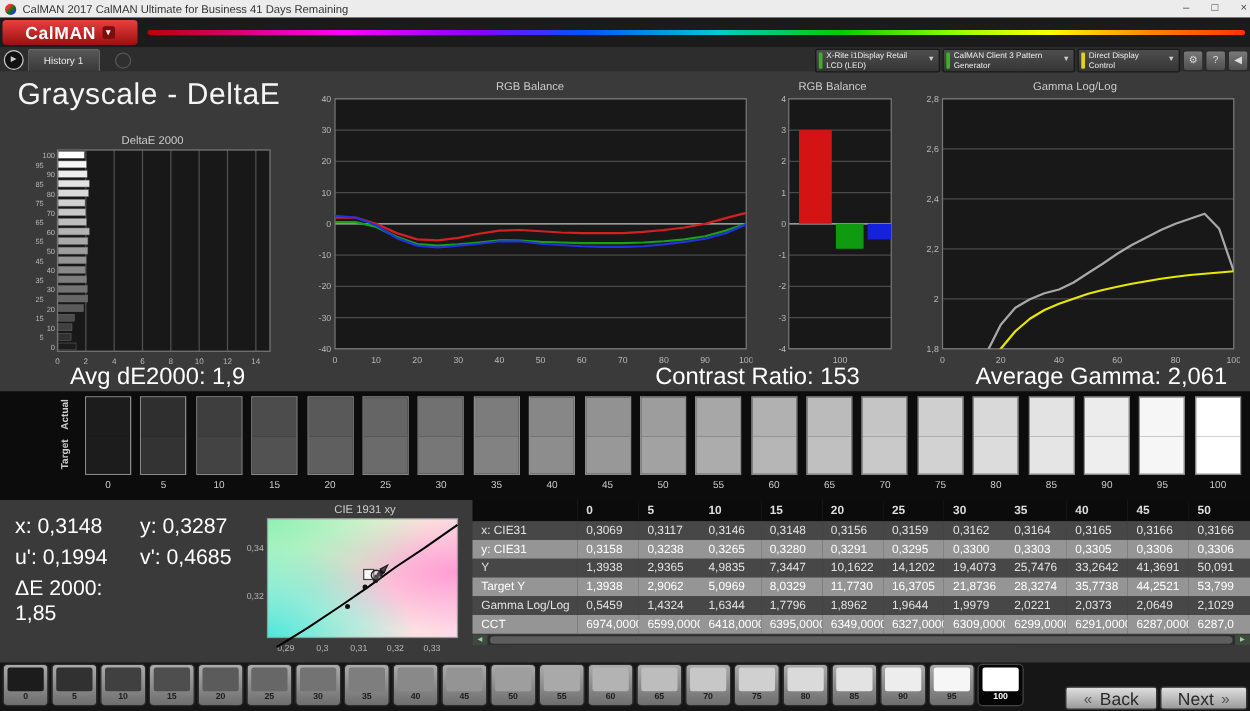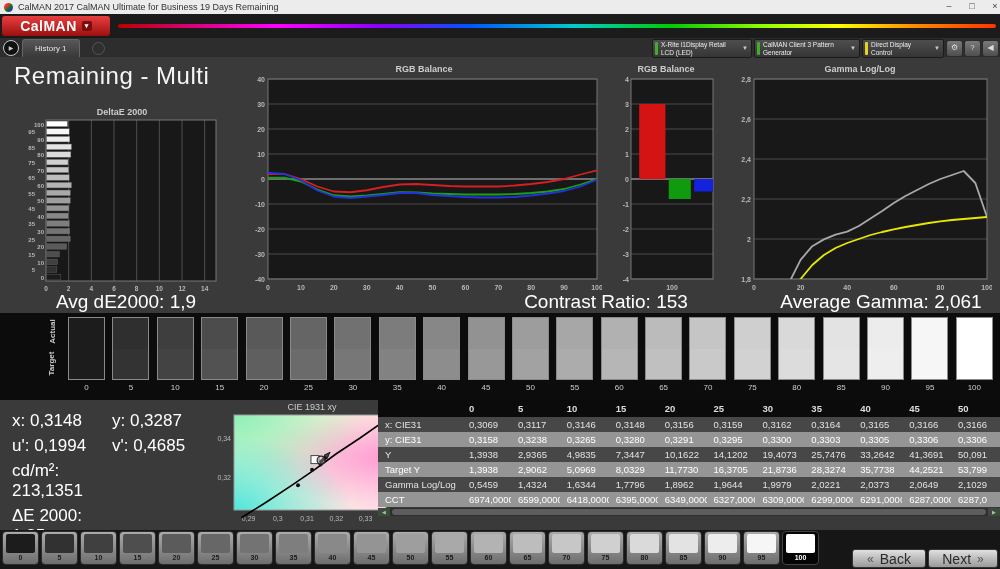--- a/index.html
+++ b/index.html
@@ -30,36 +30,36 @@
   .adddot{position:absolute;left:92px;top:4px;width:11px;height:11px;border-radius:50%;background:#2f2f2f;border:1px solid #555;}
   .meter{position:absolute;top:1px;height:17px;background:linear-gradient(#4e4e4e,#353535);border:1px solid #1a1a1a;
          border-radius:2px;color:#eee;font-size:6.5px;line-height:1.15;display:flex;align-items:center;}
   .meter .bar{width:3px;height:13px;margin:0 3px 0 2px;border-radius:1px;}
   .meter .lbl{flex:1;padding-right:2px;}
   .meter .dd{width:12px;text-align:center;color:#ccc;font-size:6px;}
   .rndbtn{position:absolute;top:2px;width:15px;height:15px;border-radius:3px;background:linear-gradient(#7a7a7a,#4e4e4e);
           border:1px solid #2a2a2a;color:#ddd;font-size:8px;line-height:14px;text-align:center;}
   
   .pagetitle{left:14px;top:62px;font-size:24px;color:#f5f5f5;letter-spacing:.5px;}
-  .chart{position:absolute;font-weight:bold;}
+  .chart{position:absolute;}
   .ctitle{text-align:center;font-size:9px;color:#ccc;height:11px;}
   .stat{position:absolute;top:291px;font-size:19px;color:#fff;text-align:center;}
   
   .grayband{left:0;top:313px;width:1000px;height:87px;background:#0c0c0c;}
   .vlabel{position:absolute;color:#ccc;font-size:8px;font-weight:bold;transform:rotate(-90deg);transform-origin:center;}
   .gs-wrap{position:absolute;left:68px;top:4px;width:925px;display:flex;justify-content:space-between;}
   .gs-cell{width:37px;}
   .gs-sw{height:61px;border:1px solid #8a8a8a;}
   .gs-half{height:50%;}
   .gs-lab{text-align:center;color:#ccc;font-size:8px;margin-top:3px;}
   
   .cr-title{font-size:20px;color:#fff;margin-bottom:6px;}
   .cr-row{font-size:17px;color:#fff;display:flex;margin-top:5px;}
   .cr-row span:first-child{width:100px;}
-  .cie{left:204px;top:402px;width:186px;height:126px;}
+  .cie{left:184px;top:402px;width:186px;height:126px;}
   .cie-bg{position:absolute;left:30px;top:13px;width:152px;height:95px;
      background:radial-gradient(ellipse at 0% 100%,rgba(70,230,220,.95),rgba(70,230,220,0) 55%),
                 radial-gradient(ellipse at 0% 0%,rgba(140,240,180,.95),rgba(140,240,180,0) 60%),
                 radial-gradient(ellipse at 100% 45%,rgba(255,150,210,.9),rgba(255,150,210,0) 65%),
                 linear-gradient(115deg,#d8f5d8,#f8f0d8 45%,#ffd8e8);}
   
   .rtable{left:378px;top:400px;width:622px;}
   .trow{display:grid;grid-template-columns:84px repeat(11,1fr);}
   .thead .tcell{background:#0b0b0b;color:#ddd;font-weight:bold;height:17px;line-height:17px;}
   .tcell{font-size:9.5px;padding-left:7px;height:15px;line-height:15px;white-space:nowrap;overflow:hidden;}
@@ -82,21 +82,21 @@
   .navbtn .chev{font-size:12px;color:#555;}
   svg text{font-family:"Liberation Sans",sans-serif;}
 </style>
 </head>
 <body>
 
 <div id="app">
 
   <div class="abs titlebar">
     <span class="appicon"></span>
-    <span>CalMAN 2017 CalMAN Ultimate for Business 19 Days Remaining</span>
+    <span>CalMAN 2017 CalMAN Ultimate for Business 41 Days Remaining</span>
     <span class="wctl" style="left:938px;">–</span>
     <span class="wctl" style="left:961px;">□</span>
     <span class="wctl" style="left:984px;">×</span>
   </div>
 
   <div class="abs logoband">
     <div class="logo">
       <span>CalMAN</span>
       <span class="dd">▾</span>
     </div>
@@ -123,21 +123,21 @@
     <div class="meter" style="left:862px;width:80px;">
       <span class="bar" style="background:#e8d020;"></span>
       <span class="lbl">Direct Display Control</span>
       <span class="dd">▼</span>
     </div>
     <div class="rndbtn" style="left:946px;">⚙</div>
     <div class="rndbtn" style="left:964px;">?</div>
     <div class="rndbtn" style="left:982px;">◀</div>
   </div>
 
-  <div class="abs pagetitle">Remaining - Multi</div>
+  <div class="abs pagetitle">Grayscale - DeltaE</div>
 
   <div class="chart" style="left:24px;top:107px;width:196px;">
     <div class="ctitle">DeltaE 2000</div>
     <svg width="196" height="176">
         <rect x="22" y="2" width="170" height="161" fill="#181818" stroke="none"></rect>
         <text x="22" y="173" text-anchor="middle" font-size="6.5" fill="#b8b8b8">0</text>
         <line x1="44.66666666666667" x2="44.66666666666667" y1="2" y2="163" stroke="#4f4f4f"></line>
         <text x="44.66666666666667" y="173" text-anchor="middle" font-size="6.5" fill="#b8b8b8">2</text>
         <line x1="67.33333333333334" x2="67.33333333333334" y1="2" y2="163" stroke="#4f4f4f"></line>
         <text x="67.33333333333334" y="173" text-anchor="middle" font-size="6.5" fill="#b8b8b8">4</text>
@@ -463,23 +463,20 @@
   <div class="abs" style="left:12px;top:406px;width:180px;">
     <div class="cr-row">
         <span>x: 0,3148</span>
         <span>y: 0,3287</span>
       </div>
     <div class="cr-row">
         <span>u': 0,1994</span>
         <span>v': 0,4685</span>
       </div>
     <div class="cr-row">
-        <span>cd/m²: 213,1351</span>
-      </div>
-    <div class="cr-row">
         <span>ΔE 2000: 1,85</span>
       </div>
   </div>
 
   <div class="abs cie">
     <div class="ctitle" style="margin-left:30px;">CIE 1931 xy</div>
     <div class="cie-bg"></div>
     <svg width="186" height="113" style="position:absolute;left:0;top:11px;">
         <text x="27" y="66.54081632653057" text-anchor="end" font-size="7" fill="#b8b8b8">0,32</text>
         <text x="27" y="27.765306122448905" text-anchor="end" font-size="7" fill="#b8b8b8">0,34</text>

